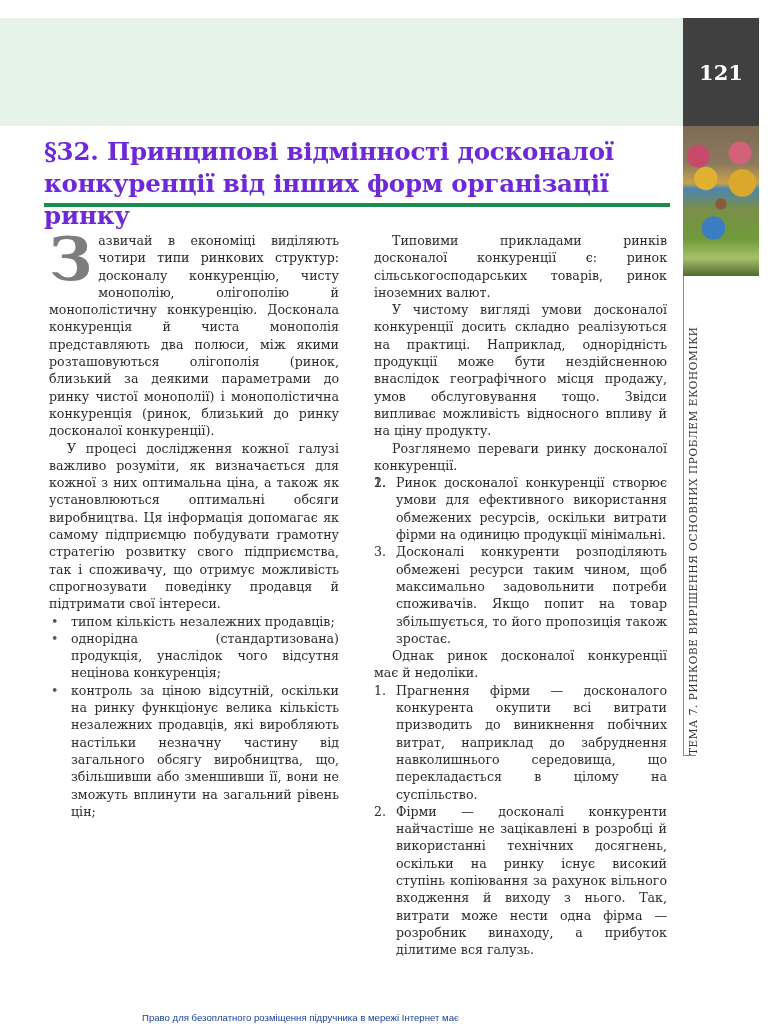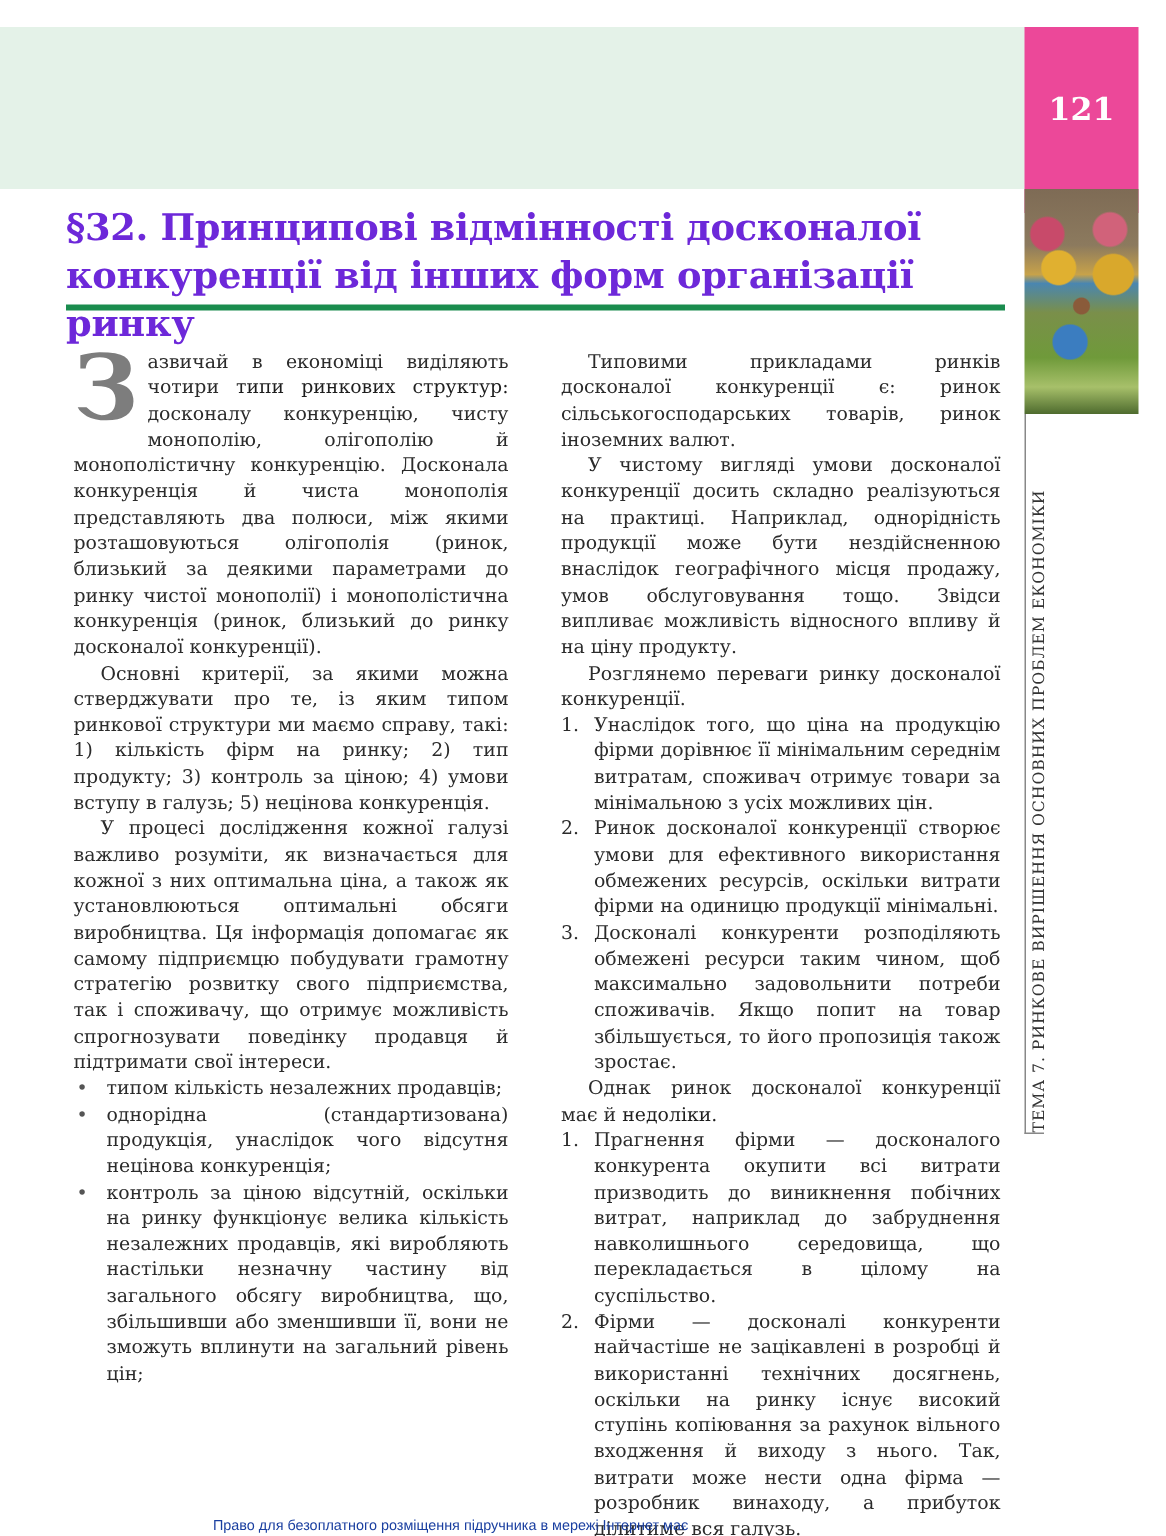--- a/index.html
+++ b/index.html
@@ -1,20 +1,20 @@
 <!DOCTYPE html>
 <html><head>
 <meta charset="utf-8">
 <style>
   * { box-sizing: border-box; margin: 0; padding: 0; }
   html, body { width: 777px; height: 1024px; background: #ffffff; overflow: hidden; }
   body { position: relative; font-family: "DejaVu Serif", "Liberation Serif", serif; color: #2a2a2a; }
 
   .top-band { position: absolute; left: 0; top: 18px; width: 690px; height: 108px; background: #e4f2e8; }
-  .page-tab { position: absolute; left: 683px; top: 18px; width: 76px; height: 124px; background: #ec4899; }
+  .page-tab { position: absolute; left: 683px; top: 18px; width: 76px; height: 124px; background: #404040; }
   .page-number { position: absolute; left: 0; top: 42px; width: 76px; text-align: center; color: #ffffff; font-family: "DejaVu Serif", serif; font-weight: bold; font-size: 21px; }
   .photo { position: absolute; left: 683px; top: 126px; width: 76px; height: 150px; overflow: hidden;
     background:
       radial-gradient(circle at 40% 68%, #3b7dc0 0 10%, transparent 11%),
       radial-gradient(circle at 50% 52%, #8a5b3a 0 6%, transparent 7%),
       radial-gradient(circle at 20% 20%, #c84a6a 0 8%, transparent 9%),
       radial-gradient(circle at 75% 18%, #d1627a 0 8%, transparent 9%),
       radial-gradient(circle at 30% 35%, #e0b030 0 10%, transparent 11%),
       radial-gradient(circle at 78% 38%, #d9a82c 0 12%, transparent 13%),
       linear-gradient(180deg, #7e6b55 0%, #8c7a5e 25%, #c7a24a 38%, #4a86b0 42%, #7a8f4a 55%, #6f9a3a 75%, #a7c06a 88%, #4e6b2e 100%);
@@ -61,36 +61,35 @@
 <h1 class="title">
   <span>§32. Принципові відмінності досконалої</span><br>
   <span>конкуренції від інших форм організації ринку</span>
 </h1>
 <div class="title-rule"></div>
 
 <div class="col col-left">
   <p class="dropcap-par">
     <span class="dropcap">З</span><span>азвичай в економіці виділяють чотири </span><b>типи ринкових структур:</b><span> досконалу конкуренцію, чисту монополію, олігополію й монополістичну конкуренцію. Досконала конкуренція й чиста монополія представляють два полюси, між якими розташовуються олігополія (ринок, близький за деякими параметрами до ринку чистої монополії) і монополістична конкуренція (ринок, близький до ринку досконалої конкуренції).</span>
   </p>
-  <p>Основні критерії, за якими можна стверджувати про те, із яким типом ринкової структури ми маємо справу, такі: 1) кількість фірм на ринку; 2) тип продукту; 3) контроль за ціною; 4) умови вступу в галузь; 5) нецінова конкуренція.</p>
   <p>У процесі дослідження кожної галузі важливо розуміти, як визначається для кожної з них оптимальна ціна, а також як установлюються оптимальні обсяги виробництва. Ця інформація допомагає як самому підприємцю побудувати грамотну стратегію розвитку свого підприємства, так і споживачу, що отримує можливість спрогнозувати поведінку продавця й підтримати свої інтереси.</p>
   <ul class="bullets">
     <li>типом кількість незалежних продавців;</li>
     <li>однорідна (стандартизована) продукція, унаслідок чого відсутня нецінова конкуренція;</li>
     <li>контроль за ціною відсутній, оскільки на ринку функціонує велика кількість незалежних продавців, які виробляють настільки незначну частину від загального обсягу виробництва, що, збільшивши або зменшивши її, вони не зможуть вплинути на загальний рівень цін;</li>
 
   </ul>
 </div>
 
 <div class="col col-right">
   <p>Типовими прикладами ринків досконалої конкуренції є: ринок сільськогосподарських товарів, ринок іноземних валют.</p>
   <p>У чистому вигляді умови досконалої конкуренції досить складно реалізуються на практиці. Наприклад, однорідність продукції може бути нездійсненною внаслідок географічного місця продажу, умов обслуговування тощо. Звідси випливає можливість відносного впливу й на ціну продукту.</p>
   <p><span>Розглянемо </span><b>переваги</b><span> ринку досконалої конкуренції.</span></p>
   <ol class="numbered">
-    <li><span class="num">1.</span><span>Унаслідок того, що ціна на продукцію фірми дорівнює її мінімальним середнім витратам, споживач отримує товари за мінімальною з усіх можливих цін.</span></li>
+    <li><span class="num">1.</span></li>
     <li><span class="num">2.</span><span>Ринок досконалої конкуренції створює умови для ефективного використання обмежених ресурсів, оскільки витрати фірми на одиницю продукції мінімальні.</span></li>
     <li><span class="num">3.</span><span>Досконалі конкуренти розподіляють обмежені ресурси таким чином, щоб максимально задовольнити потреби споживачів. Якщо попит на товар збільшується, то його пропозиція також зростає.</span></li>
   </ol>
   <p><span>Однак ринок досконалої конкуренції має й </span><b>недоліки.</b></p>
   <ol class="numbered">
     <li><span class="num">1.</span><span>Прагнення фірми — досконалого конкурента окупити всі витрати призводить до виникнення побічних витрат, наприклад до забруднення навколишнього середовища, що перекладається в цілому на суспільство.</span></li>
     <li><span class="num">2.</span><span>Фірми — досконалі конкуренти найчастіше не зацікавлені в розробці й використанні технічних досягнень, оскільки на ринку існує високий ступінь копіювання за рахунок вільного входження й виходу з нього. Так, витрати може нести одна фірма — розробник винаходу, а прибуток ділитиме вся галузь.</span></li>
 
   </ol>
 

